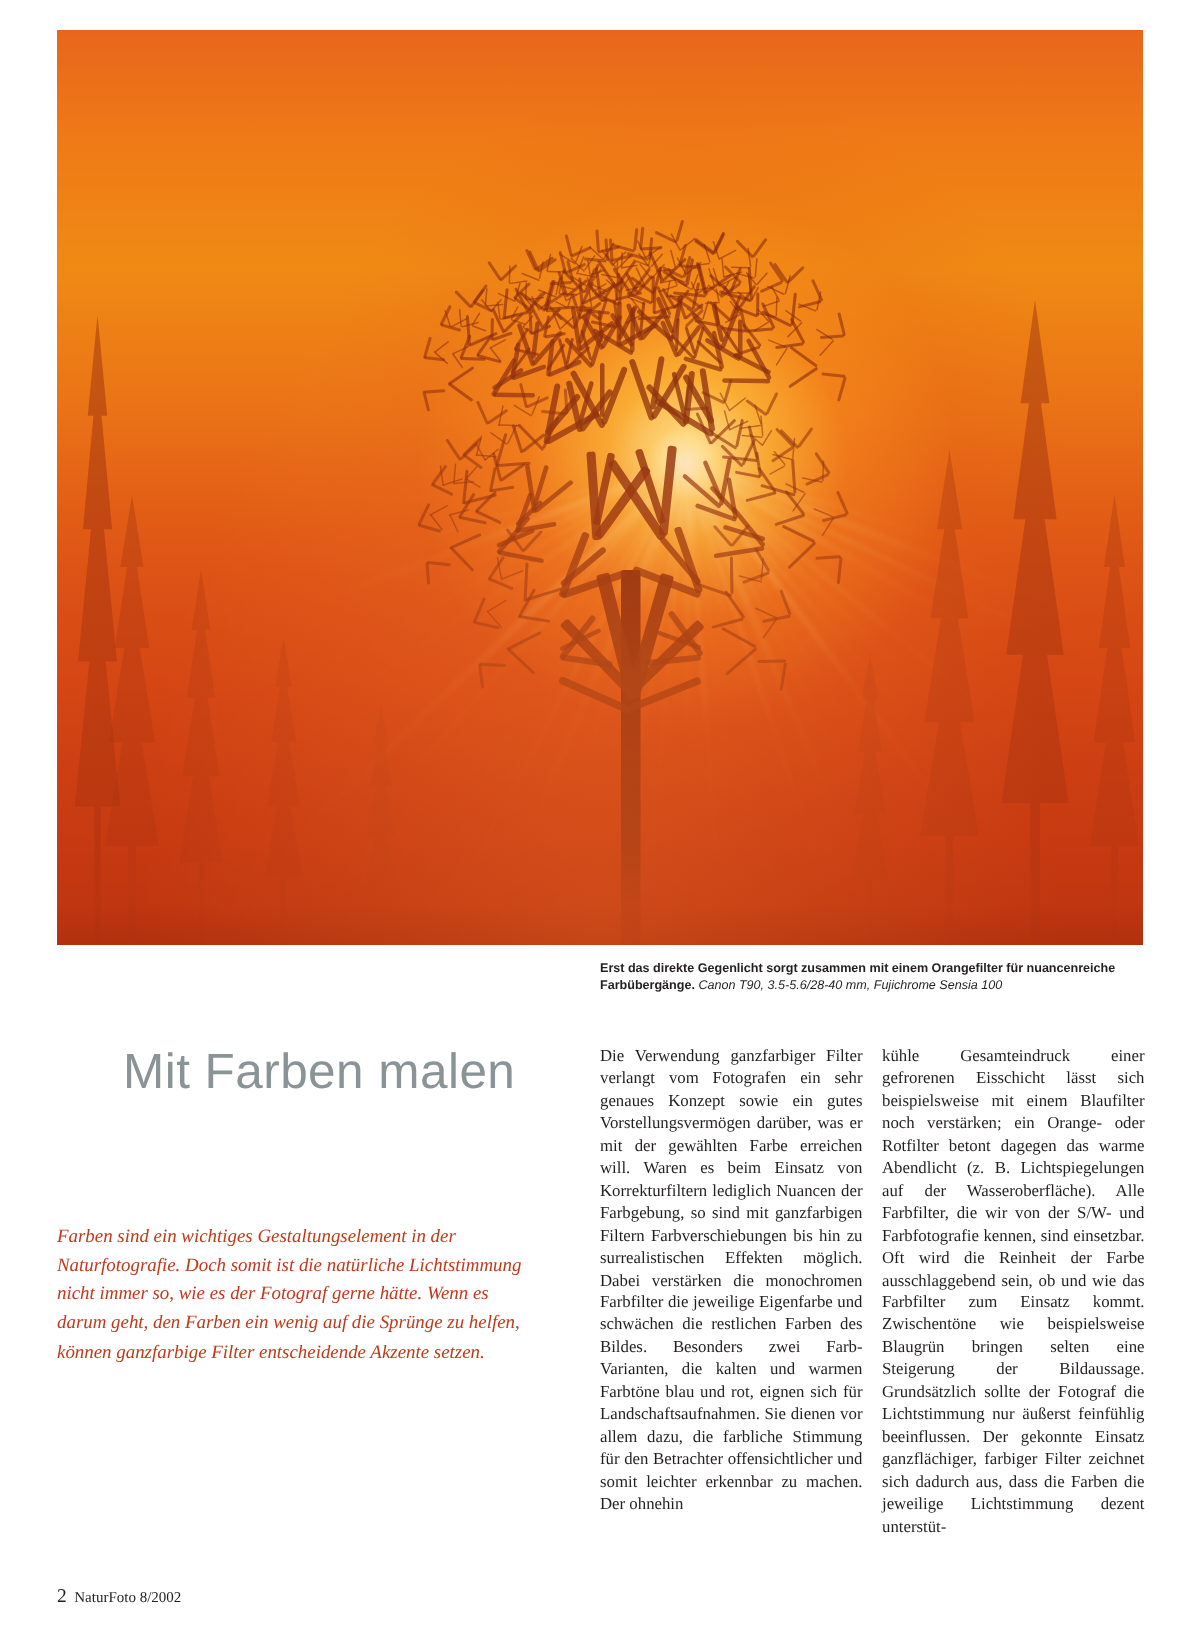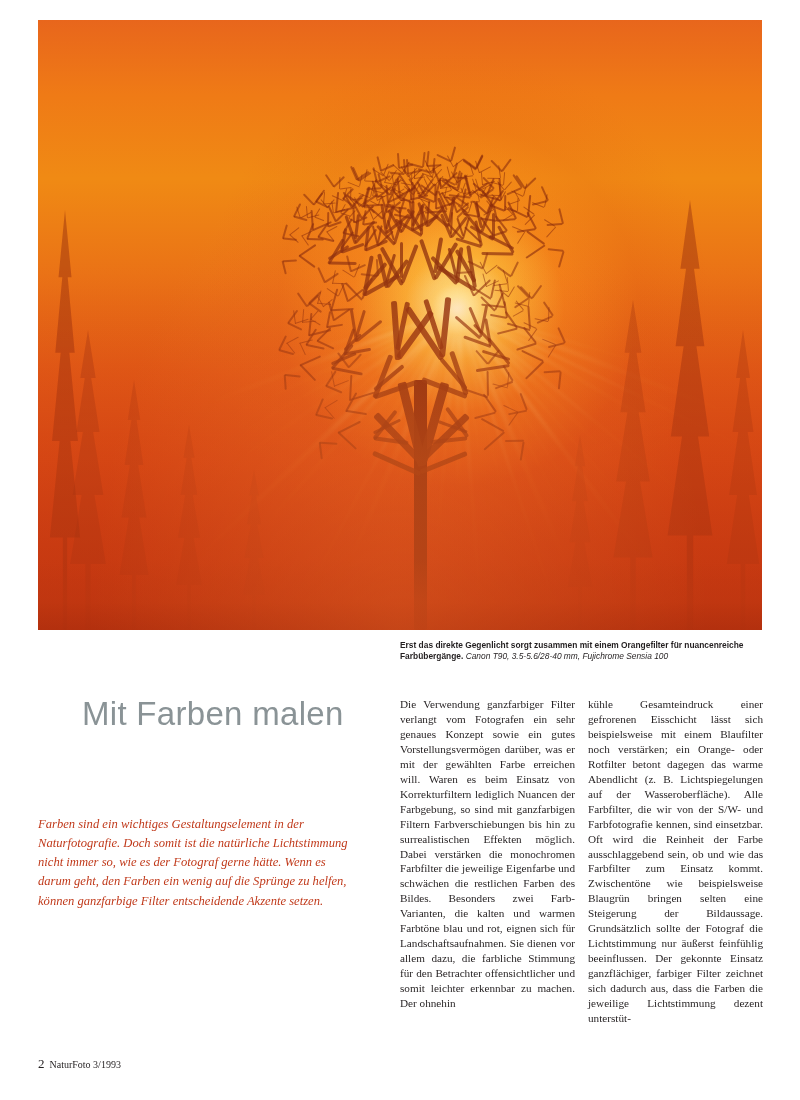--- a/index.html
+++ b/index.html
@@ -857,16 +857,16 @@
   <div class="lead">Farben sind ein wichtiges Gestaltungselement in der Naturfotografie. Doch somit ist die natürliche Lichtstimmung nicht immer so, wie es der Fotograf gerne hätte. Wenn es darum geht, den Farben ein wenig auf die Sprünge zu helfen, können ganzfarbige Filter entscheidende Akzente setzen.</div>
 
   <div class="col" id="col2">
     <p>Die Verwendung ganzfarbiger Filter verlangt vom Fotografen ein sehr genaues Konzept sowie ein gutes Vorstellungsvermögen darüber, was er mit der gewählten Farbe erreichen will. Waren es beim Einsatz von Korrekturfiltern lediglich Nuancen der Farbgebung, so sind mit ganzfarbigen Filtern Farbverschiebungen bis hin zu surrealistischen Effekten möglich. Dabei verstärken die monochromen Farbfilter die jeweilige Eigenfarbe und schwächen die restlichen Farben des Bildes. Besonders zwei Farb-Varianten, die kalten und warmen Farbtöne blau und rot, eignen sich für Landschaftsaufnahmen. Sie dienen vor allem dazu, die farbliche Stimmung für den Betrachter offensichtlicher und somit leichter erkennbar zu machen. Der ohnehin</p>
   </div>
   <div class="col" id="col3">
     <p>kühle Gesamteindruck einer gefrorenen Eisschicht lässt sich beispielsweise mit einem Blaufilter noch verstärken; ein Orange- oder Rotfilter betont dagegen das warme Abendlicht (z. B. Lichtspiegelungen auf der Wasseroberfläche). Alle Farbfilter, die wir von der S/W- und Farbfotografie kennen, sind einsetzbar. Oft wird die Reinheit der Farbe ausschlaggebend sein, ob und wie das Farbfilter zum Einsatz kommt. Zwischentöne wie beispielsweise Blaugrün bringen selten eine Steigerung der Bildaussage. Grundsätzlich sollte der Fotograf die Lichtstimmung nur äußerst feinfühlig beeinflussen. Der gekonnte Einsatz ganzflächiger, farbiger Filter zeichnet sich dadurch aus, dass die Farben die jeweilige Lichtstimmung dezent unterstüt-</p>
   </div>
 
   <div class="footer">
-    <span class="pagenum">2</span><span>NaturFoto 3/1993</span>
+    <span class="pagenum">2</span><span>NaturFoto 8/2002</span>
   </div>
 
 </div>
 
 </body></html>

